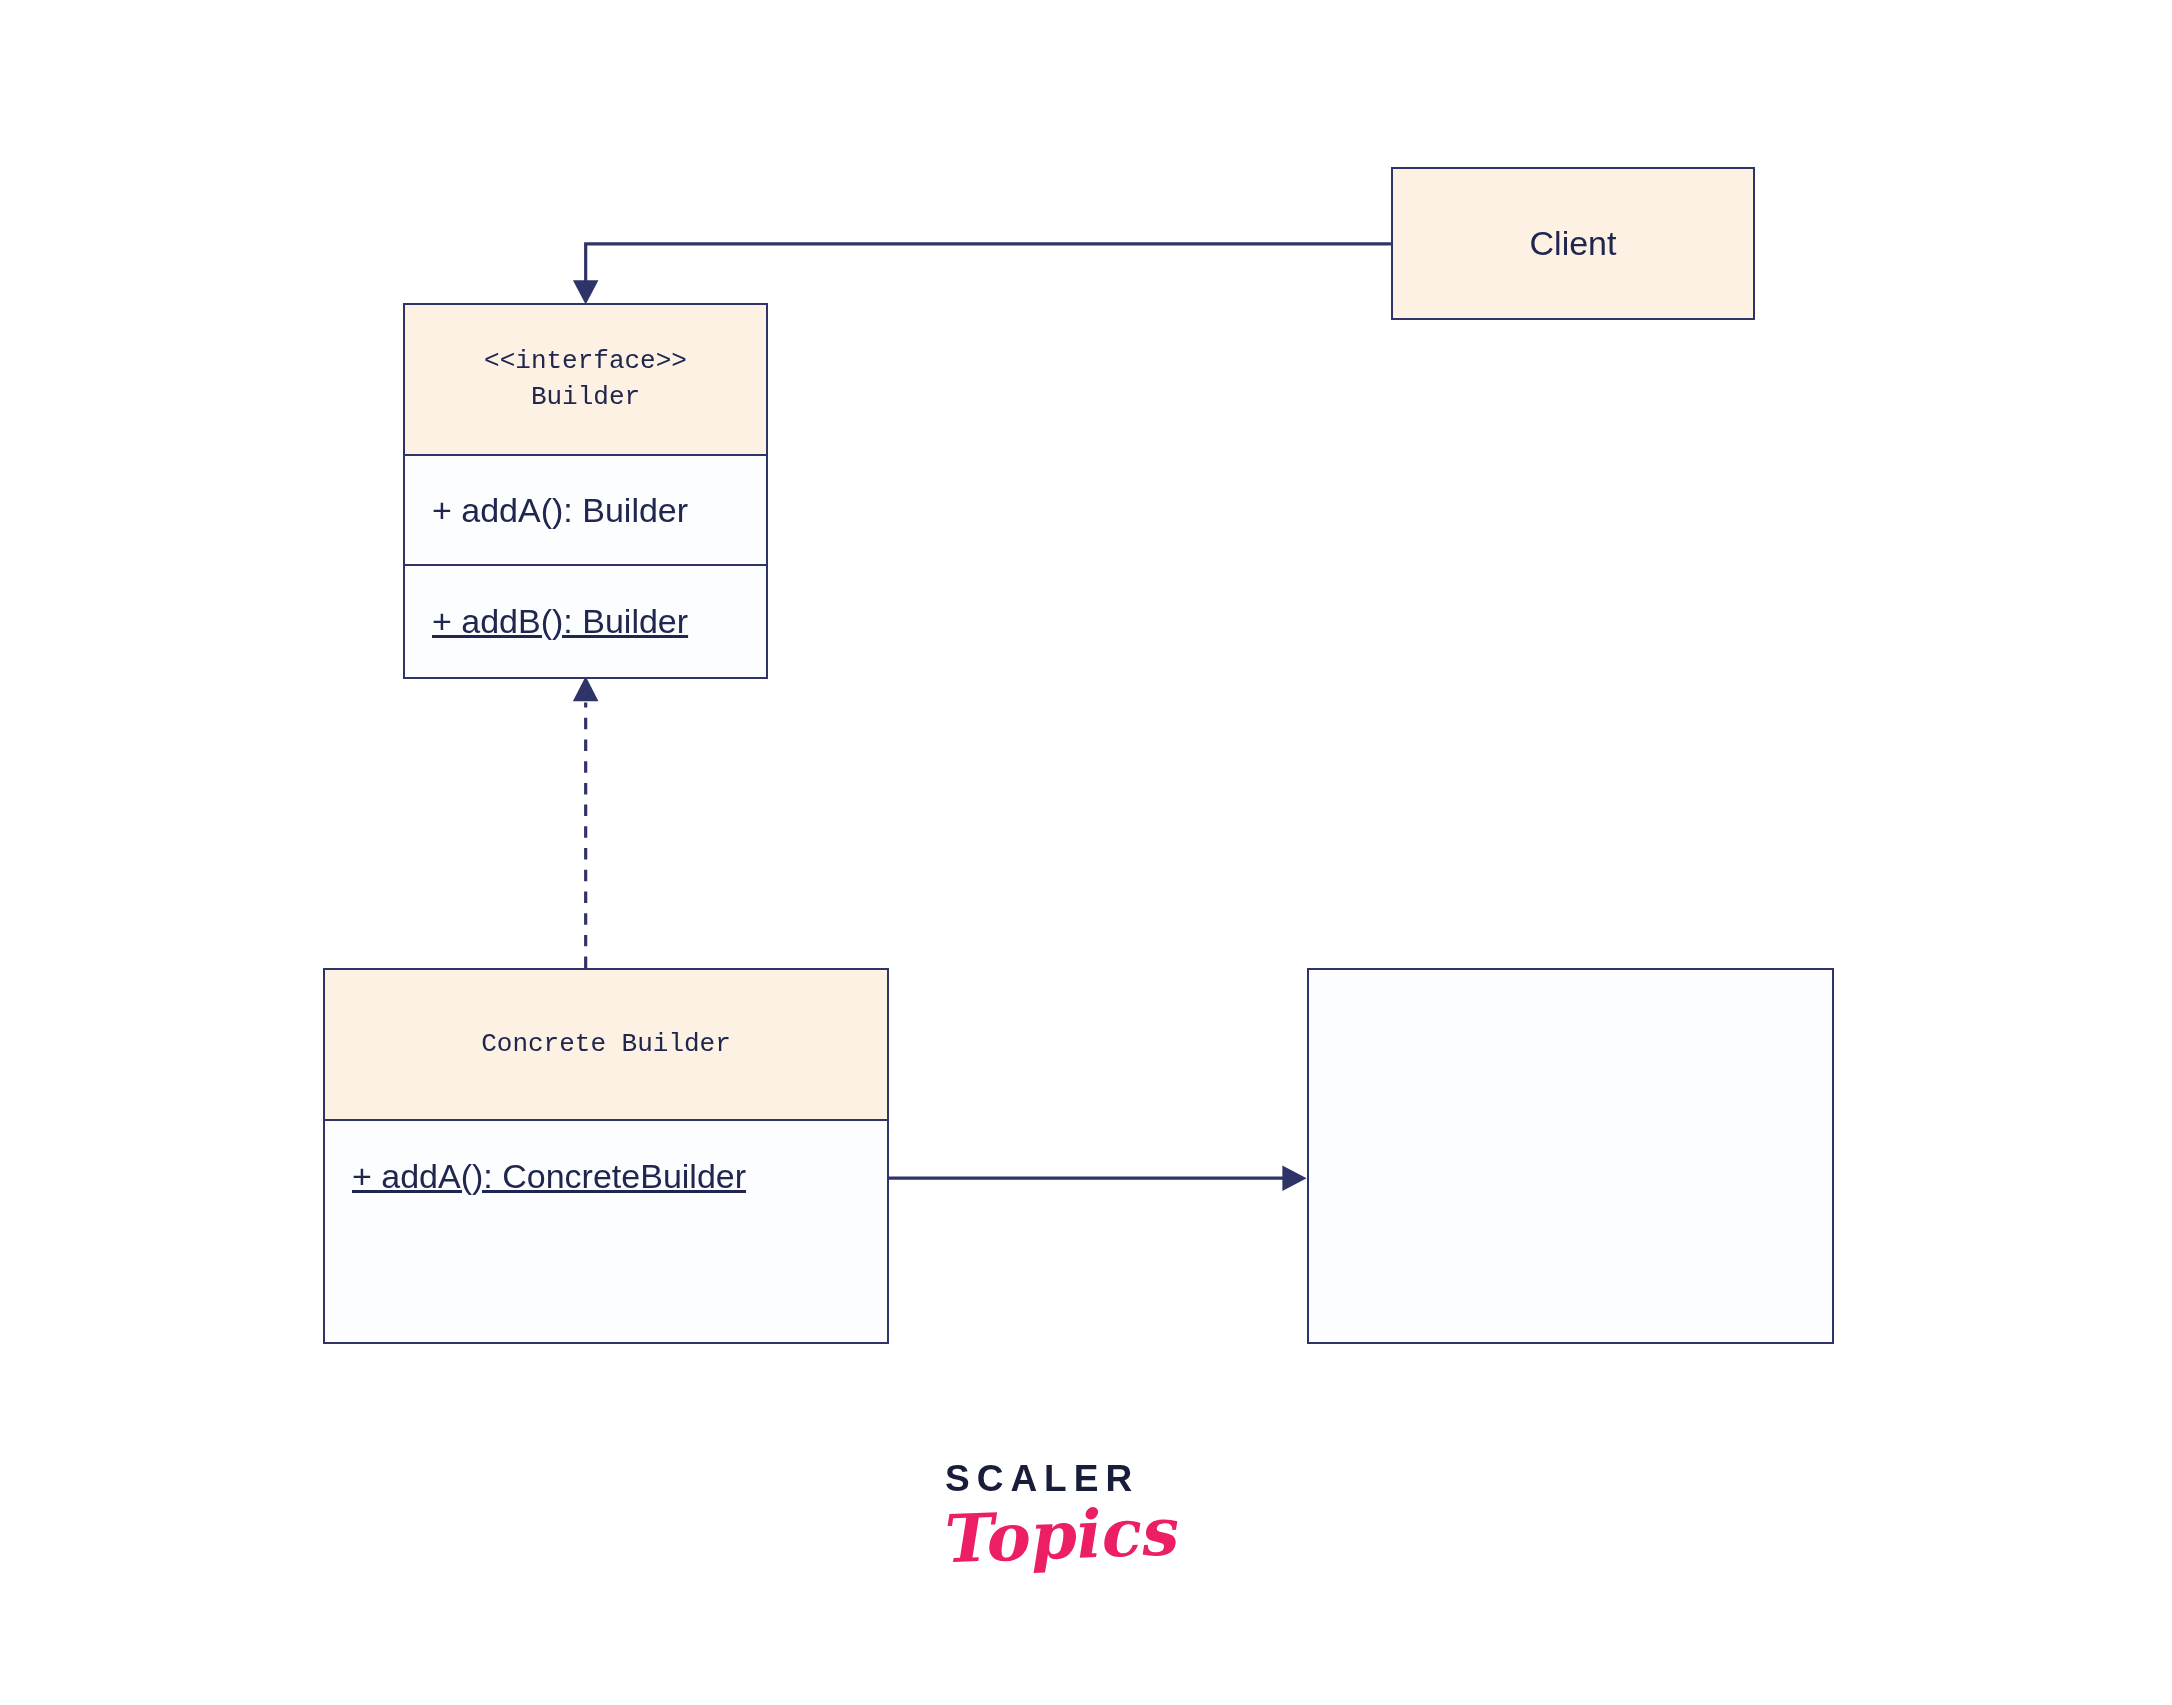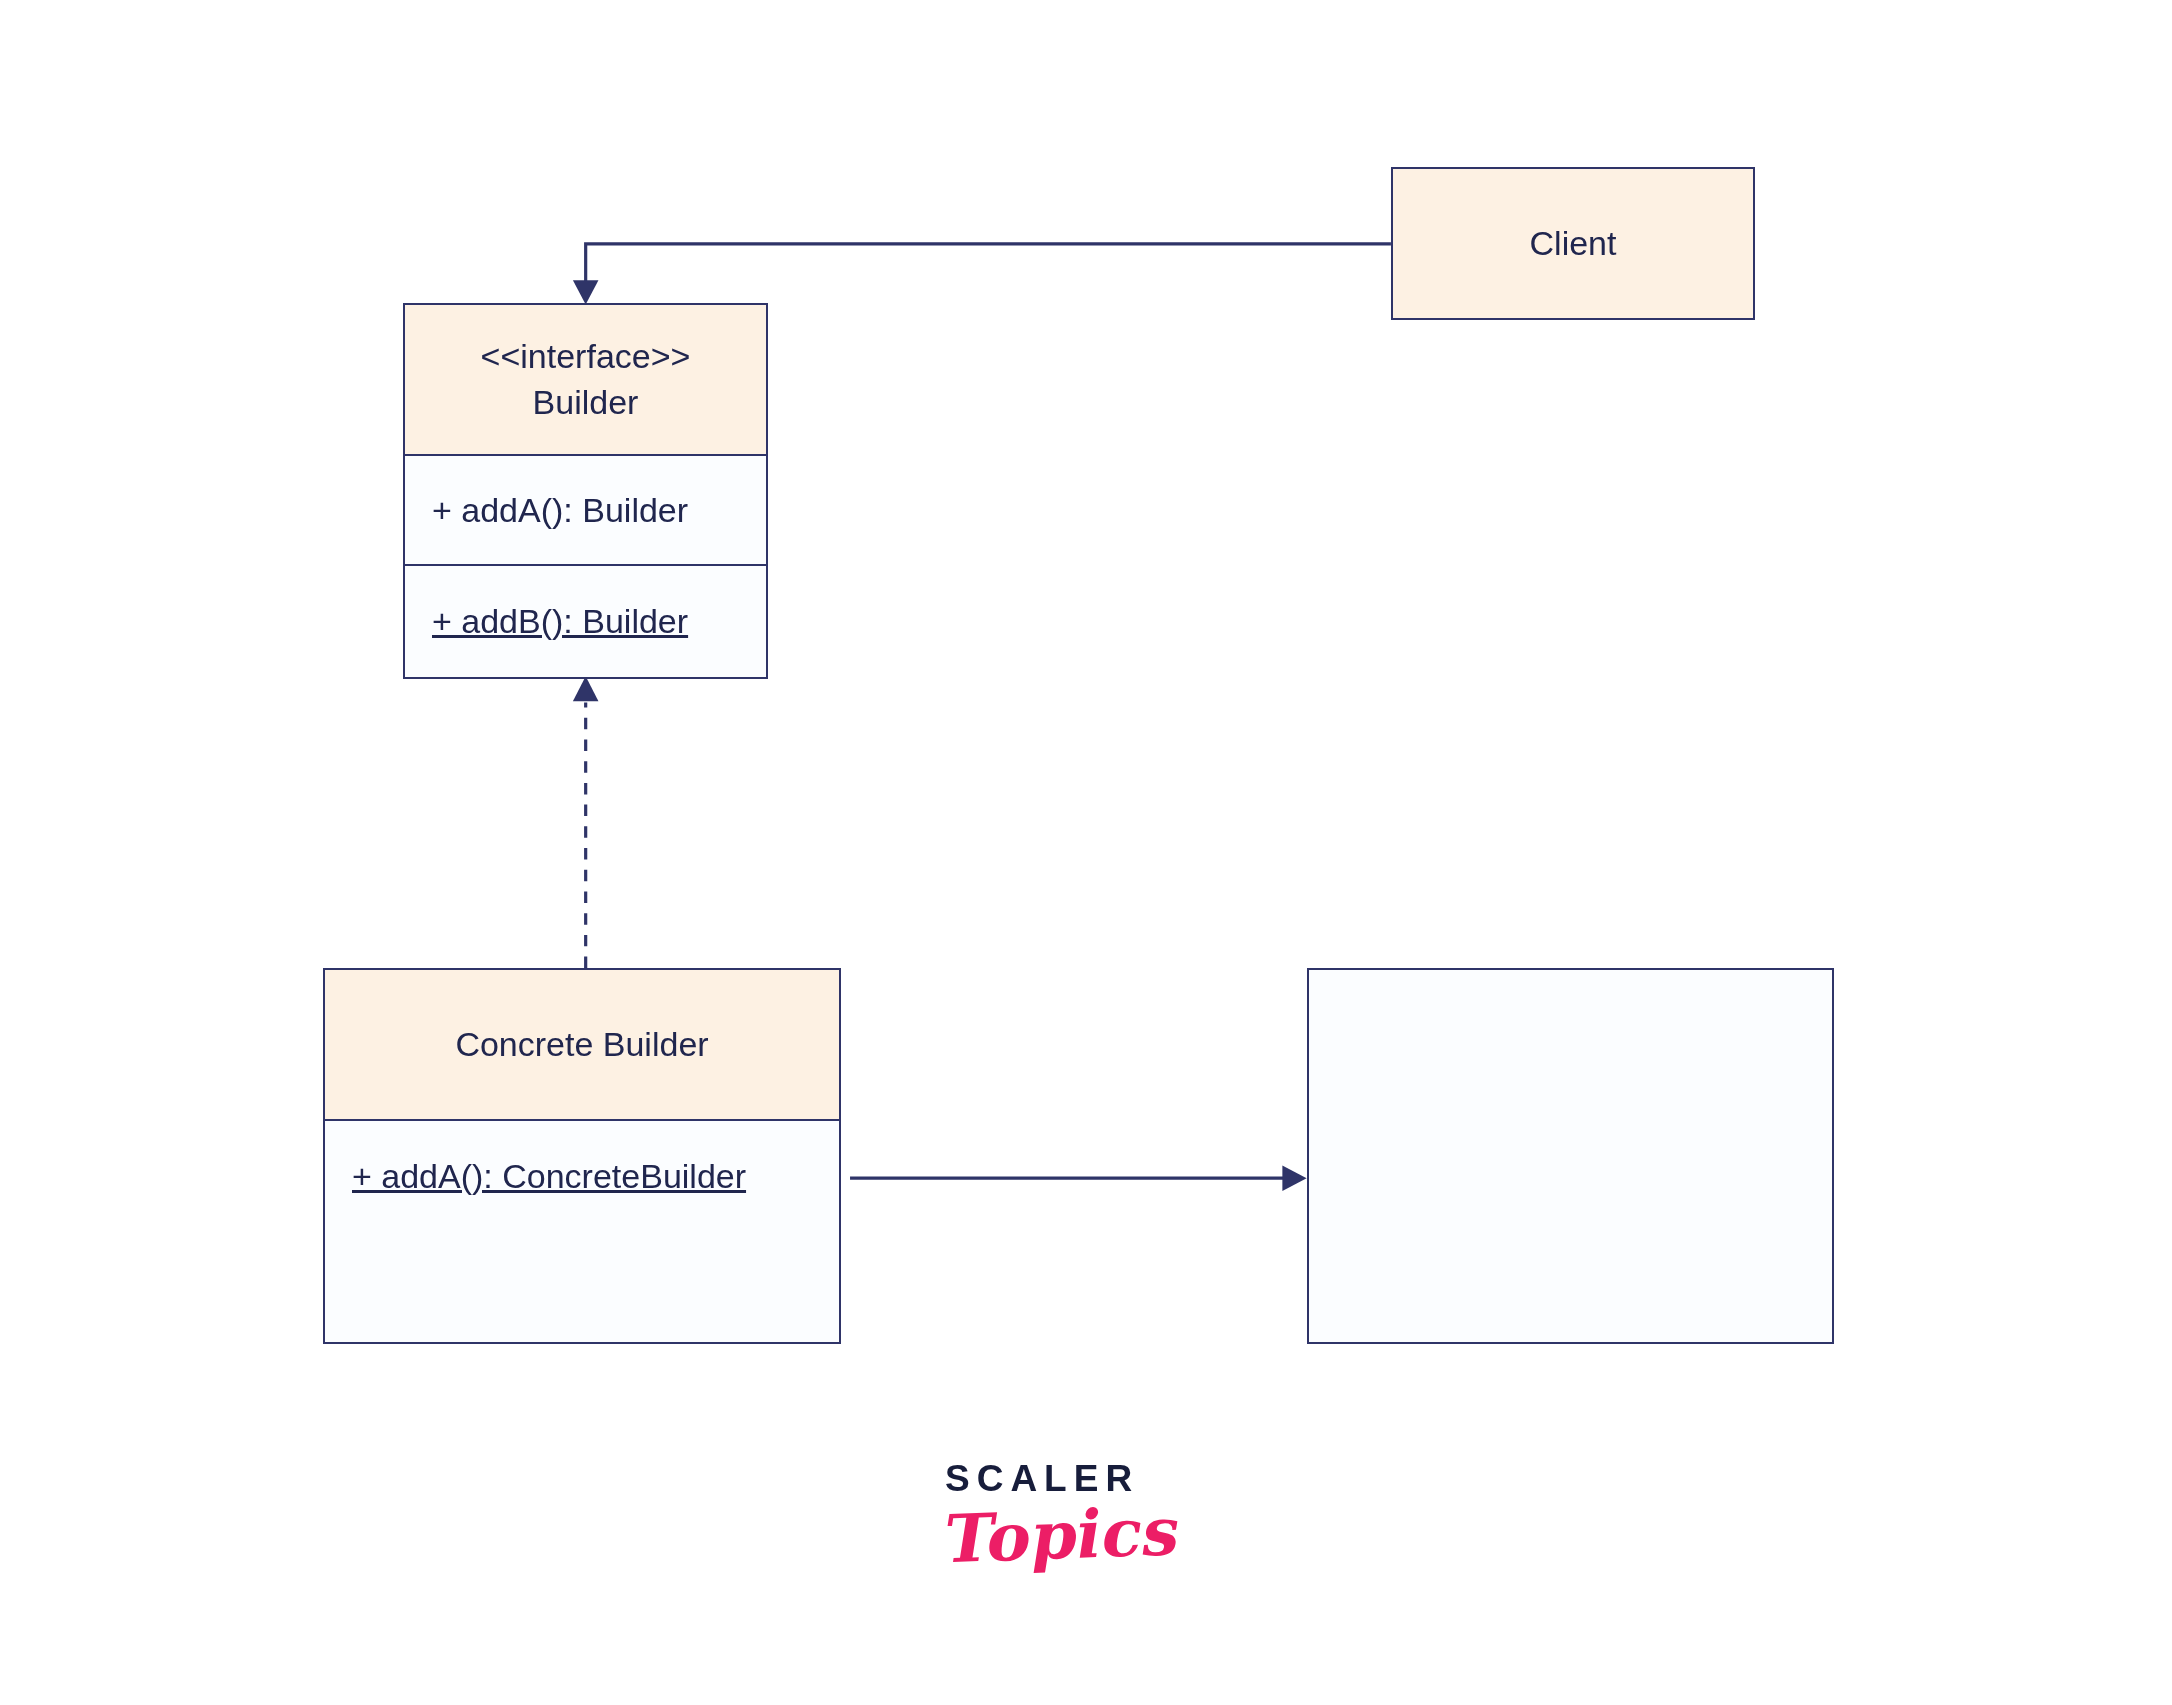--- a/index.html
+++ b/index.html
@@ -27,44 +27,45 @@
     border: 2.6px solid var(--border);
     background: var(--body-fill);
   }
   .uml-header {
     background: var(--header-fill);
     border-bottom: 2.6px solid var(--border);
     display: flex;
     flex-direction: column;
     align-items: center;
     justify-content: center;
-    font-size: 34px;
+    font-size: 26px;
     line-height: 1.35;
     height: 151px;
+    font-family: Liberation Mono, monospace;
   }
   .uml-row {
     display: flex;
     align-items: center;
     padding: 0 27px;
     font-size: 34px;
     height: 110px;
     border-bottom: 2.6px solid var(--border);
     background: var(--body-fill);
   }
   .uml-row:last-child { border-bottom: none; text-decoration: underline; }
 
   
   .client-box {
     left: 1391px; top: 167px; width: 364px; height: 153px;
     background: var(--header-fill);
     display: flex; align-items: center; justify-content: center;
     font-size: 34px;
   }
   .builder-box { left: 403px; top: 303px; width: 365px; height: 376px; }
-  .concrete-builder-box { left: 323px; top: 968px; width: 518px; height: 376px; }
+  .concrete-builder-box { left: 323px; top: 968px; width: 566px; height: 376px; }
   .product-box { left: 1307px; top: 968px; width: 527px; height: 376px; }
 
   .edges {
     position: absolute;
     left: 0; top: 0;
     pointer-events: none;
   }
   .edge-line {
     stroke: var(--border);
     stroke-width: 5;

